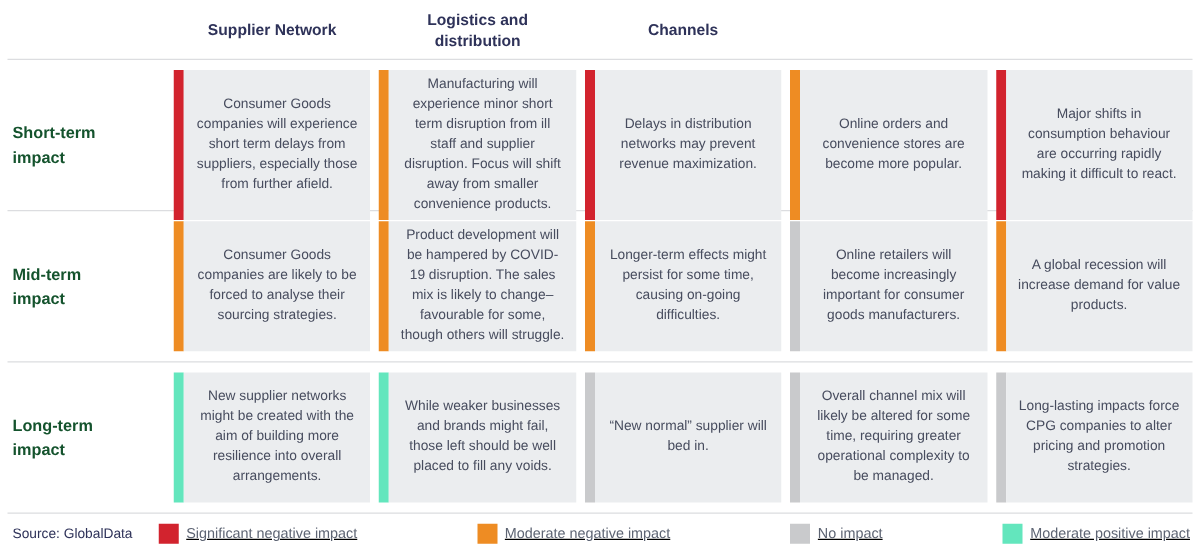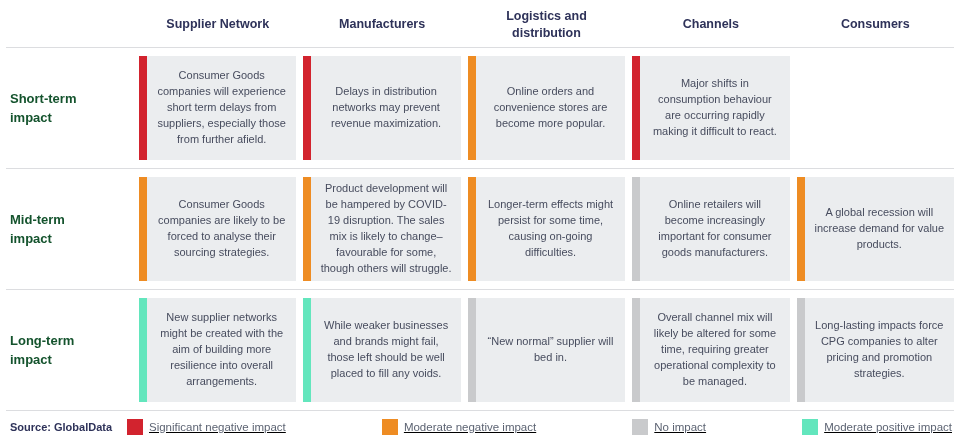--- a/index.html
+++ b/index.html
@@ -61,21 +61,21 @@
 
   .footer {
     flex: 1;
     display: flex;
     align-items: center;
     padding: 2px 2px 4px 4px;
   }
   .source {
     width: 117px;
     flex: none;
-    font-weight: bold;
+    font-weight: normal;
     font-size: 11px;
     color: #2e3259;
   }
   .legend {
     flex: 1;
     display: flex;
     justify-content: space-between;
     align-items: center;
     text-decoration: underline;
   }
@@ -84,32 +84,36 @@
   .legend-label { font-size: 11.5px; color: #5d6473; }
 </style>
 </head>
 <body>
 
 <div class="board">
 
   <div class="grid-row header-row">
     <div></div>
     <div class="col-header">Supplier Network</div>
-    <div class="col-header">Manufacturers</div>
     <div class="col-header">Logistics and distribution</div>
     <div class="col-header">Channels</div>
-    <div class="col-header">Consumers</div>
   </div>
 
   <div class="grid-row data-row">
     <div class="row-label">Short-term impact</div>
     <div class="cell">
       <div class="bar" style="background: rgb(210, 35, 46);"></div>
       <div class="cell-body">
         <div class="cell-text">Consumer Goods companies will experience short term delays from suppliers, especially those from further afield.</div>
+      </div>
+    </div>
+    <div class="cell">
+      <div class="bar" style="background: rgb(238, 140, 35);"></div>
+      <div class="cell-body">
+        <div class="cell-text">Manufacturing will experience minor short term disruption from ill staff and supplier disruption. Focus will shift away from smaller convenience products.</div>
       </div>
     </div>
     <div class="cell">
       <div class="bar" style="background: rgb(210, 35, 46);"></div>
       <div class="cell-body">
         <div class="cell-text">Delays in distribution networks may prevent revenue maximization.</div>
       </div>
     </div>
     <div class="cell">
       <div class="bar" style="background: rgb(238, 140, 35);"></div>

